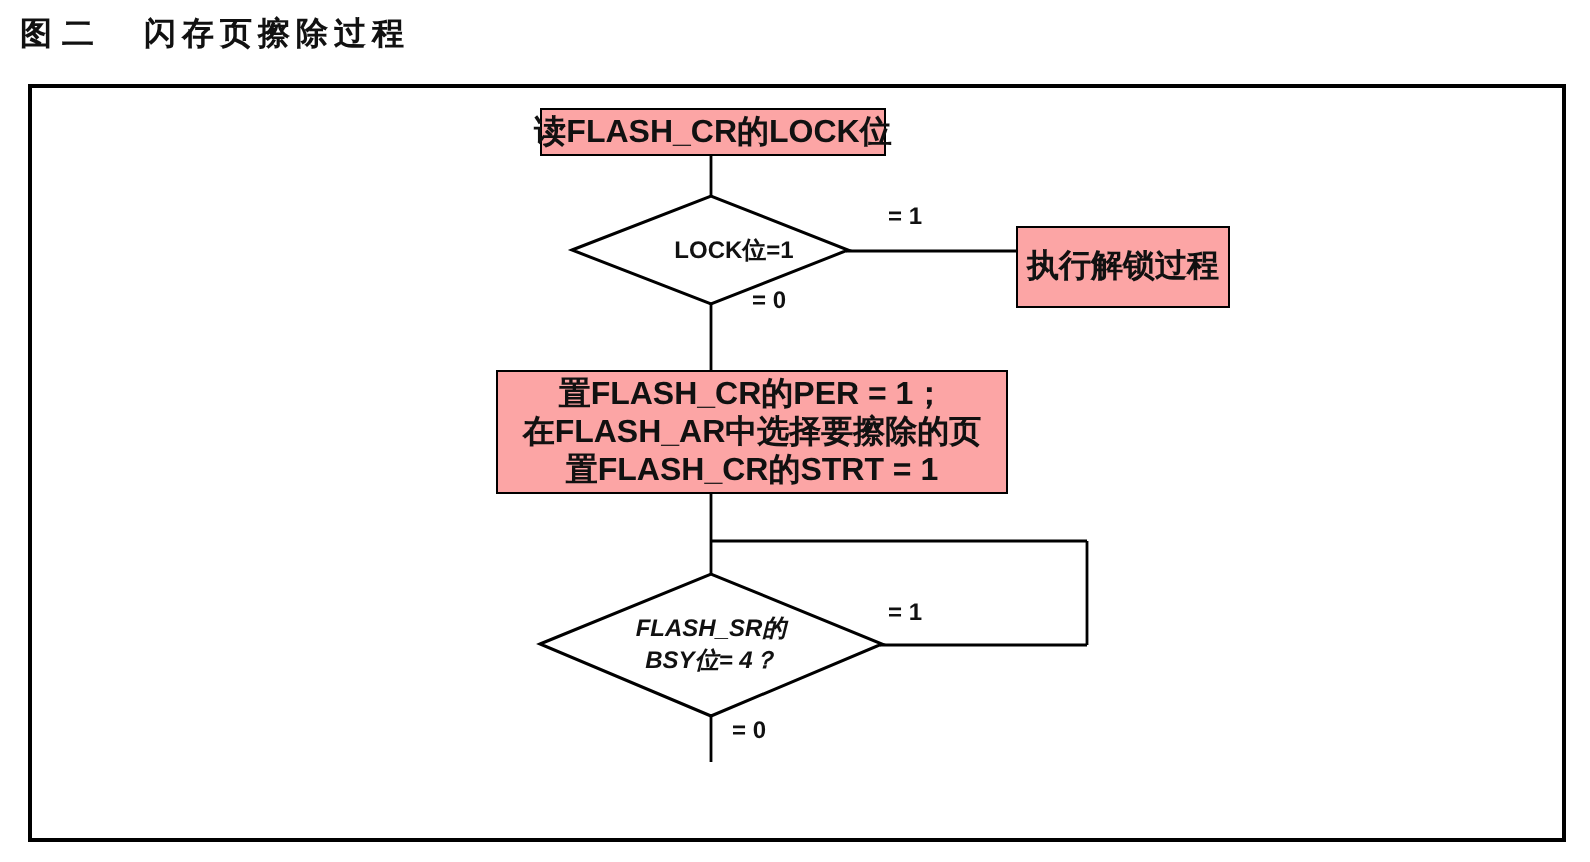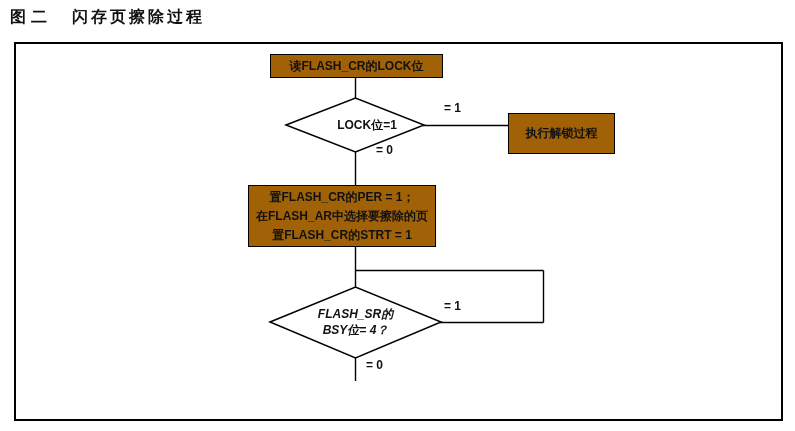--- a/index.html
+++ b/index.html
@@ -46,26 +46,26 @@
     left: 0;
     top: 0;
     width: 795px;
     height: 431px;
     pointer-events: none;
   }
   .node {
     position: absolute;
     box-sizing: border-box;
     border: 1.5px solid #000000;
-    background: #a16207;
+    background: #fca5a5;
     display: flex;
     align-items: center;
     justify-content: center;
     text-align: center;
-    font-size: 12px;
+    font-size: 16px;
     font-weight: bold;
     color: #111111;
     line-height: 19px;
     white-space: nowrap;
   }
   .node.multiline {
     flex-direction: column;
   }
   .diamond-text {
     position: absolute;
@@ -118,21 +118,21 @@
   <div class="node" style="left:270px; top:54px; width:173px; height:24px;">读FLASH_CR的LOCK位</div>
 
   <div class="diamond-text" style="left:298px; top:115px; width:138px; height:20px;text-align:right;">LOCK位=1</div>
 
   <div class="branch-label" style="left:444px; top:101px;">= 1</div>
 
   <div class="node" style="left:508px; top:113px; width:107px; height:41px;">执行解锁过程</div>
 
   <div class="branch-label" style="left:376px; top:143px;">= 0</div>
 
-  <div class="node multiline" style="left:248px; top:185px; width:188px; height:62px;">
+  <div class="node multiline" style="left:248px; top:185px; width:256px; height:62px;">
     <div>置FLASH_CR的PER = 1；</div>
     <div>在FLASH_AR中选择要擦除的页</div>
     <div>置FLASH_CR的STRT = 1</div>
   </div>
 
   <div class="diamond-text" style="left:280px; top:305px; width:151px; height:34px;font-style:italic;">
     <div>FLASH_SR的</div>
     <div>BSY位= 4？</div>
   </div>
 

